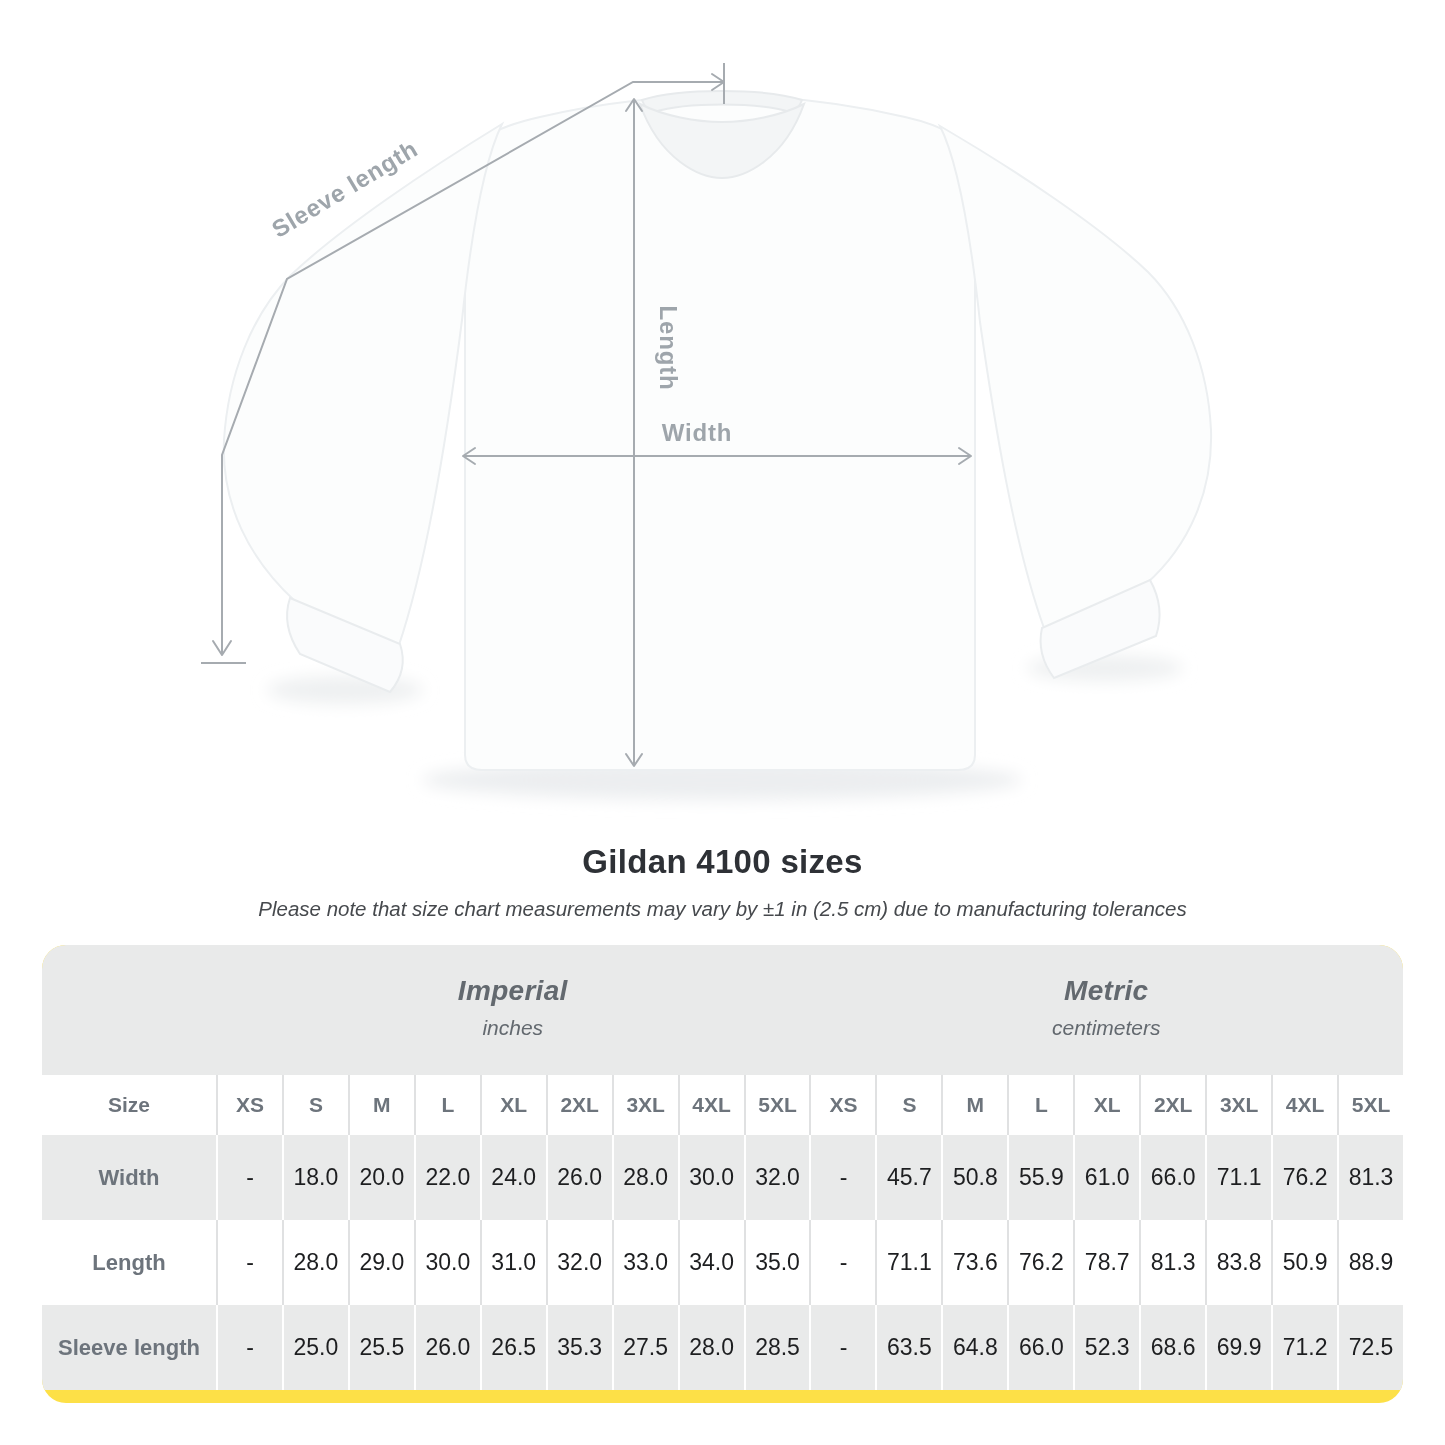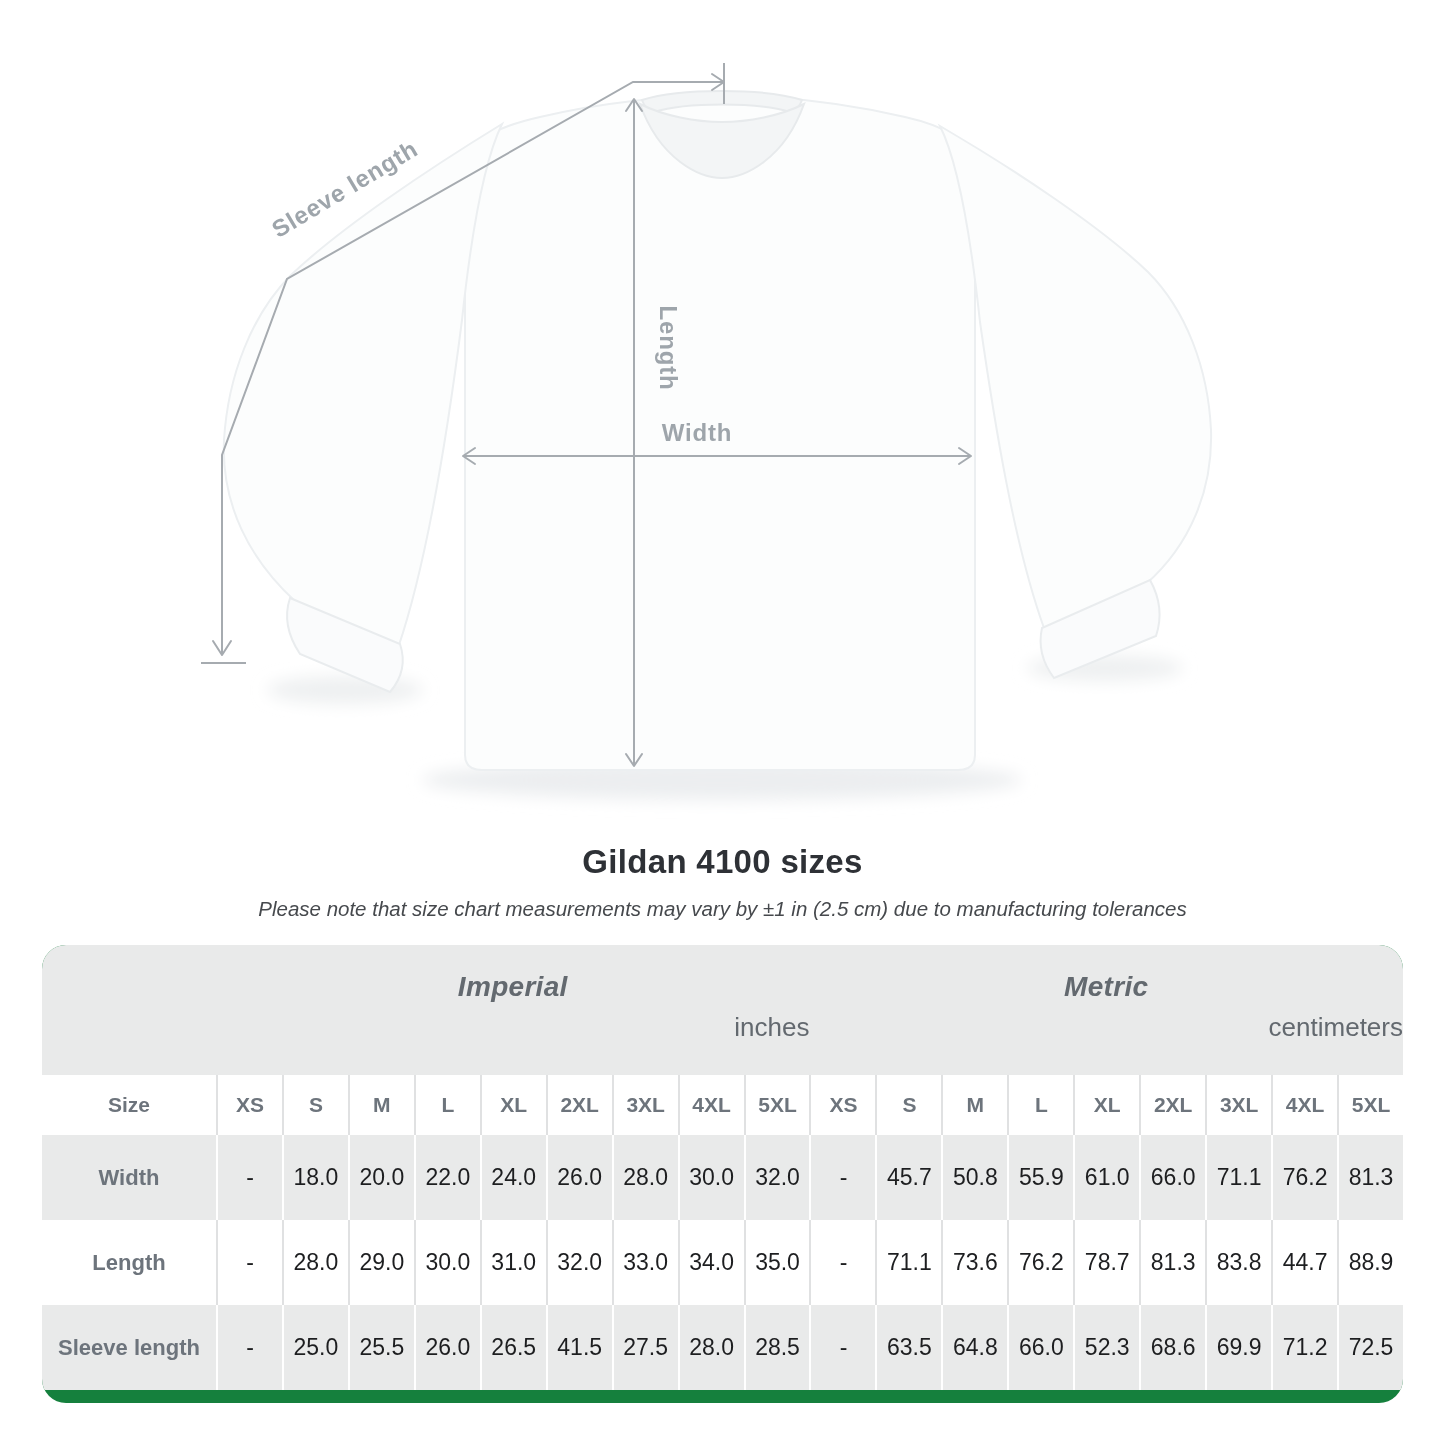--- a/index.html
+++ b/index.html
@@ -23,32 +23,32 @@
   .heading{position:absolute;top:843px;left:0;width:1445px;text-align:center;}
   .heading .title{
     margin:0 0 11px 0;font-size:33px;font-weight:bold;color:#2e3136;letter-spacing:.3px;
   }
   .heading .note{
     margin:16px;font-size:20.5px;font-style:italic;color:#46494d;
   }
   
   .size-table{
     position:absolute;left:42px;top:945px;width:1361px;height:458px;
-    border-radius:24px;overflow:hidden;background:#15803d;
+    border-radius:24px;overflow:hidden;background:#fde047;
   }
   .band{
     height:130px;background:#e9eaea;
     display:grid;grid-template-columns:174px 1fr 1fr;align-items:center;
   }
   .band .group{text-align:center;padding-bottom:6px;}
   .band .group-title{
     font-size:28px;font-weight:bold;font-style:italic;color:#63696f;letter-spacing:.3px;
   }
   .band .group-sub{
-    margin-top:9px;font-size:26px;color:#63696f;text-align:right;
+    margin-top:9px;font-size:21px;font-style:italic;color:#63696f;
   }
   .trow{
     display:grid;grid-template-columns:174px repeat(18,1fr);align-items:center;
   }
   .trow .cell{
     text-align:center;height:100%;display:flex;align-items:center;justify-content:center;
   }
   .trow .cell + .cell{border-left:2px solid transparent;}
   .row-white{background:#ffffff;}
   .row-gray{background:#e9eaea;}
@@ -213,32 +213,32 @@
     <div class="cell">33.0</div>
     <div class="cell">34.0</div>
     <div class="cell">35.0</div>
     <div class="cell">-</div>
     <div class="cell">71.1</div>
     <div class="cell">73.6</div>
     <div class="cell">76.2</div>
     <div class="cell">78.7</div>
     <div class="cell">81.3</div>
     <div class="cell">83.8</div>
-    <div class="cell">44.7</div>
+    <div class="cell">50.9</div>
     <div class="cell">88.9</div>
   </div>
 
   <div class="trow data-row row-gray">
     <div class="cell lbl">Sleeve length</div>
     <div class="cell">-</div>
     <div class="cell">25.0</div>
     <div class="cell">25.5</div>
     <div class="cell">26.0</div>
     <div class="cell">26.5</div>
-    <div class="cell">41.5</div>
+    <div class="cell">35.3</div>
     <div class="cell">27.5</div>
     <div class="cell">28.0</div>
     <div class="cell">28.5</div>
     <div class="cell">-</div>
     <div class="cell">63.5</div>
     <div class="cell">64.8</div>
     <div class="cell">66.0</div>
     <div class="cell">52.3</div>
     <div class="cell">68.6</div>
     <div class="cell">69.9</div>

